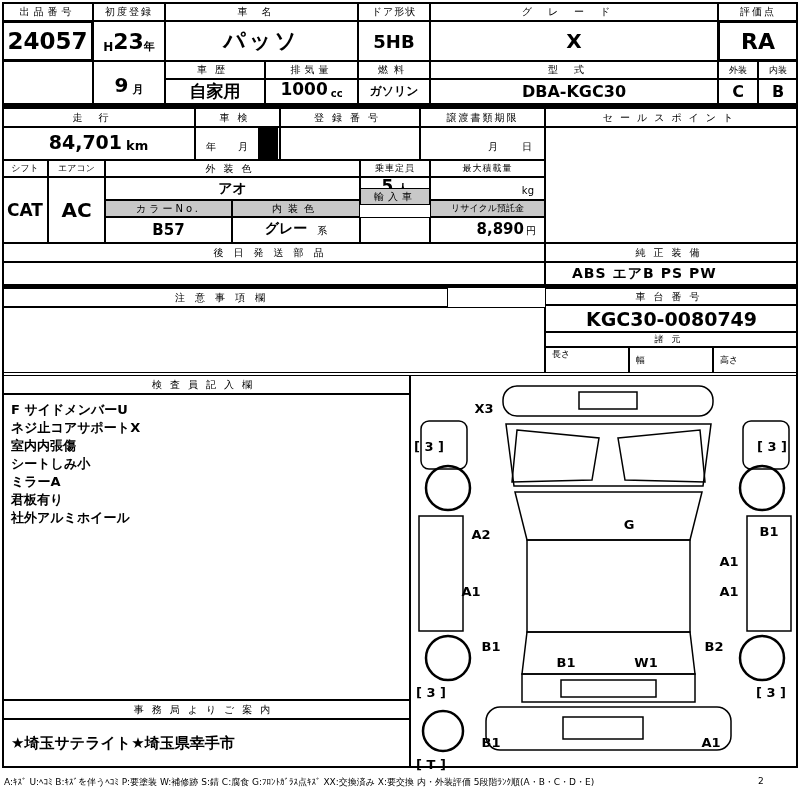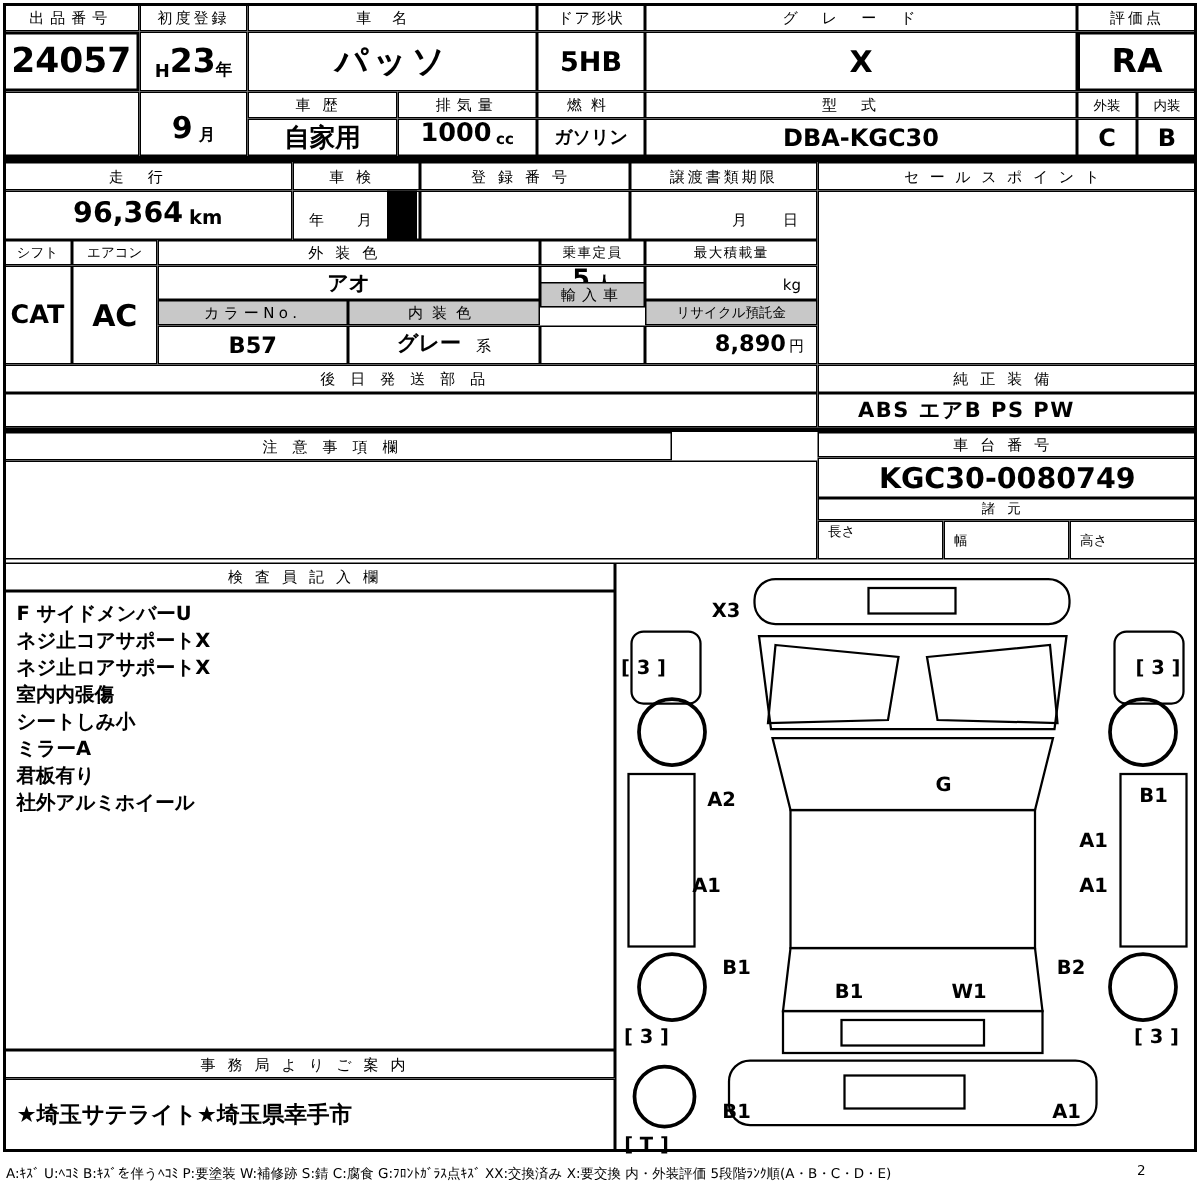--- a/index.html
+++ b/index.html
@@ -59,21 +59,21 @@
 <div class="c v" style="left:718px;top:21px;width:80px;height:40px;font-size:22px;border-width:2px">RA</div>
 <div class="c h" style="left:718px;top:61px;width:40px;height:18px;font-size:9px">外装</div>
 <div class="c h" style="left:758px;top:61px;width:40px;height:18px;font-size:9px">内装</div>
 <div class="c v" style="left:718px;top:79px;width:40px;height:25px;font-size:16px">C</div>
 <div class="c v" style="left:758px;top:79px;width:40px;height:25px;font-size:16px">B</div>
 
 <div class="bar" style="left:2px;top:104px;width:796px;height:4px"></div>
 
 <div class="c h" style="left:2px;top:108px;width:193px;height:19px;letter-spacing:16px">走行</div>
 <div class="c vb" style="left:2px;top:127px;width:193px;height:33px">
-  <span style="font-size:19px">96,364</span>
+  <span style="font-size:19px">84,701</span>
     <span style="font-size:13px;margin-left:4px">km</span>
 </div>
 <div class="c h" style="left:195px;top:108px;width:85px;height:19px;letter-spacing:8px">車検</div>
 <div class="c" style="left:195px;top:127px;width:85px;height:33px;display:flex;align-items:flex-end;padding:0 0 5px 10px;font-size:10px">
   <span>年</span>
     <span style="margin-left:22px">月</span>
 </div>
 <div class="bar" style="left:258px;top:127px;width:20px;height:33px"></div>
 <div class="c h" style="left:280px;top:108px;width:140px;height:19px;letter-spacing:8px">登録番号</div>
 <div class="c" style="left:280px;top:127px;width:140px;height:33px"></div>
@@ -139,21 +139,20 @@
     <span>幅</span>
   </div>
 <div class="c" style="left:713px;top:347px;width:85px;height:26px;display:flex;align-items:center;padding-left:6px;font-size:9px">
     <span>高さ</span>
   </div>
 
 <div class="c h" style="left:2px;top:375px;width:408px;height:19px;letter-spacing:8px">検査員記入欄</div>
 <div class="c" style="left:2px;top:394px;width:408px;height:306px;padding:6px 8px">
   <div class="insp-item">F サイドメンバーU</div>
   <div class="insp-item">ネジ止コアサポートX</div>
-  <div class="insp-item">ネジ止ロアサポートX</div>
   <div class="insp-item">室内内張傷</div>
   <div class="insp-item">シートしみ小</div>
   <div class="insp-item">ミラーA</div>
   <div class="insp-item">君板有り</div>
   <div class="insp-item">社外アルミホイール</div>
 </div>
 
 <div class="c" style="left:410px;top:375px;width:388px;height:393px" id="diagram-box">
   <svg width="388" height="393" viewBox="0 0 388 393" fill="none" stroke="#000" stroke-width="1.5">
 

